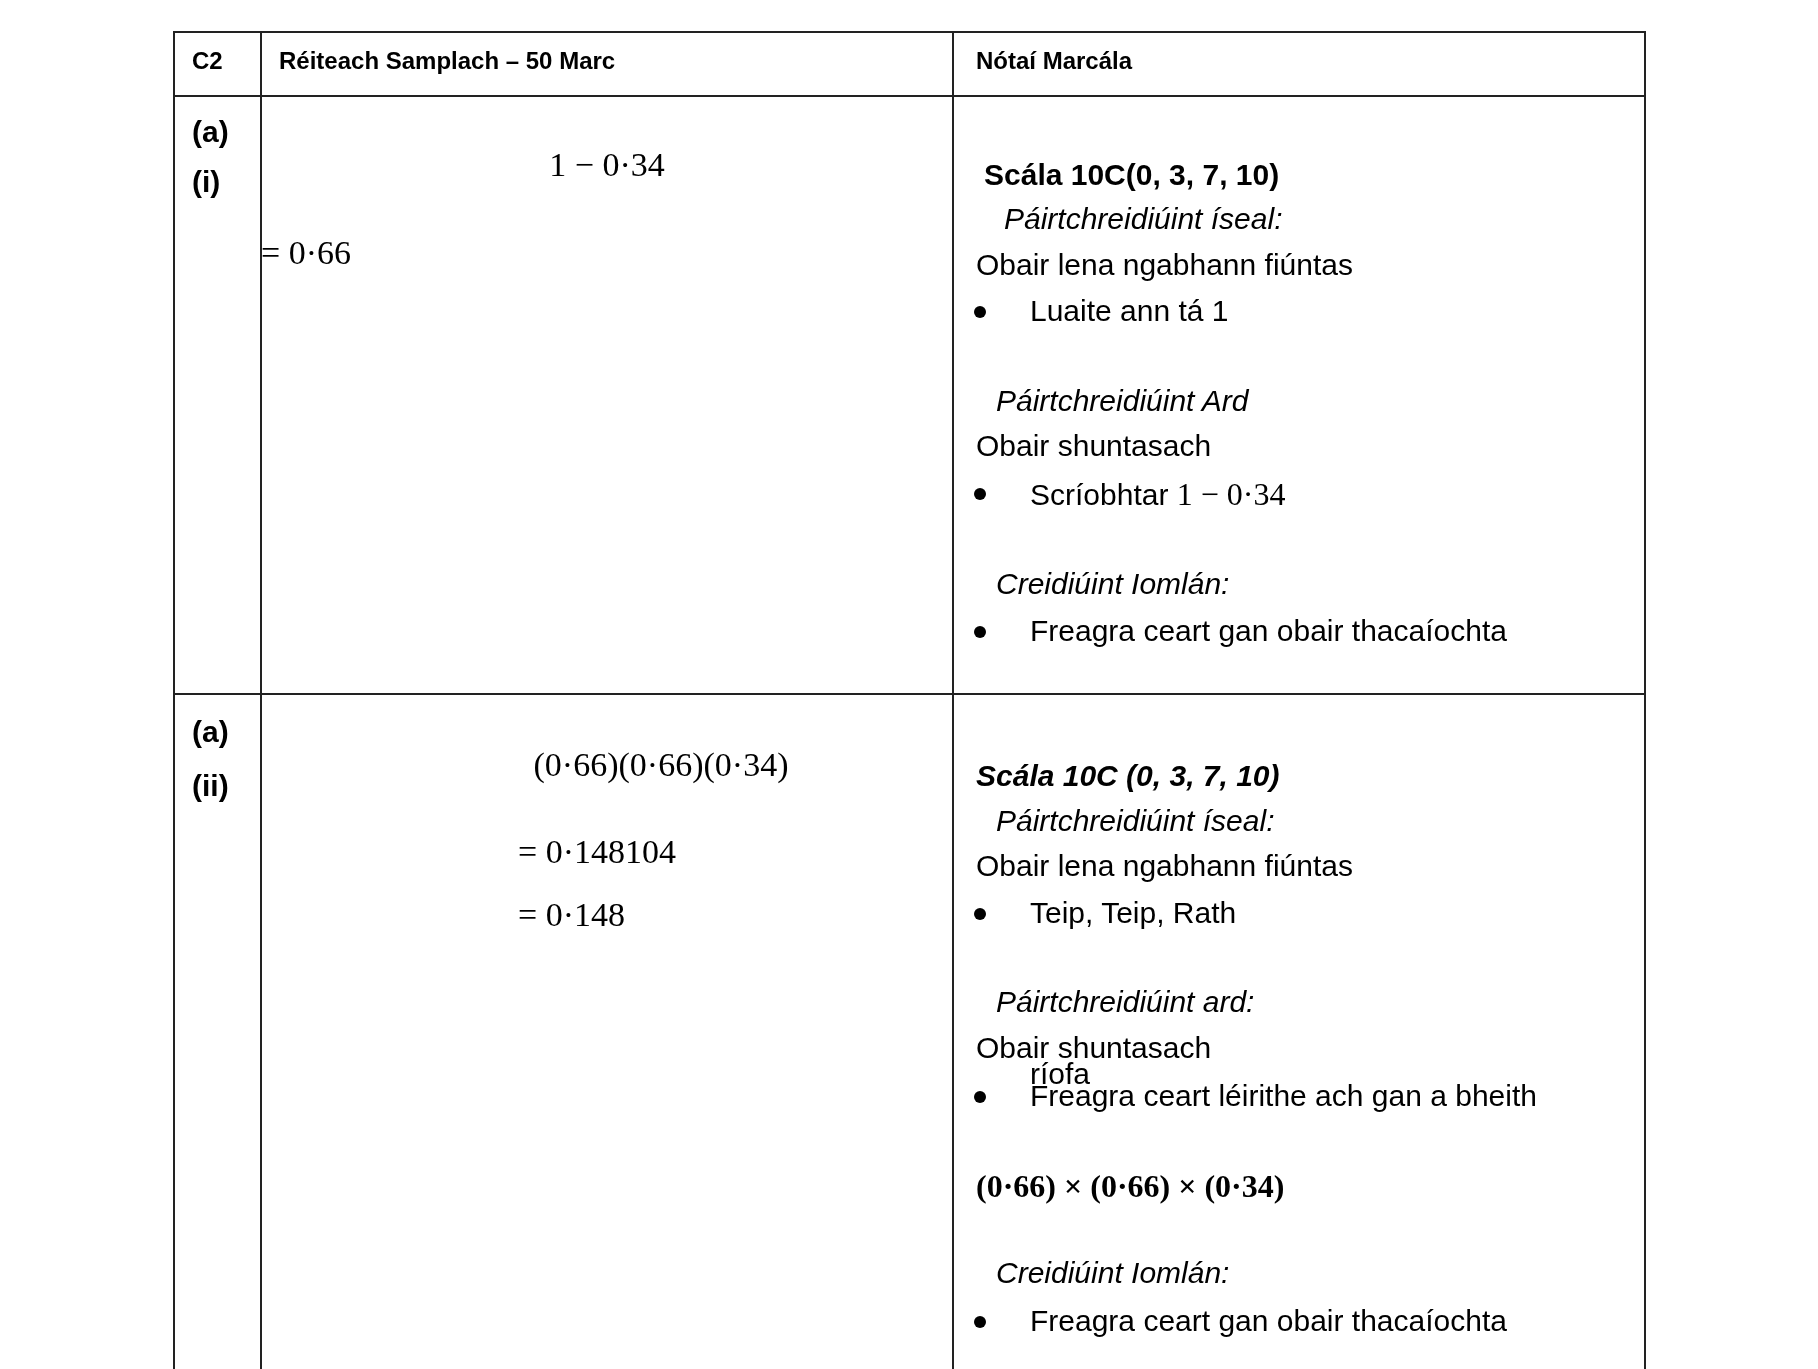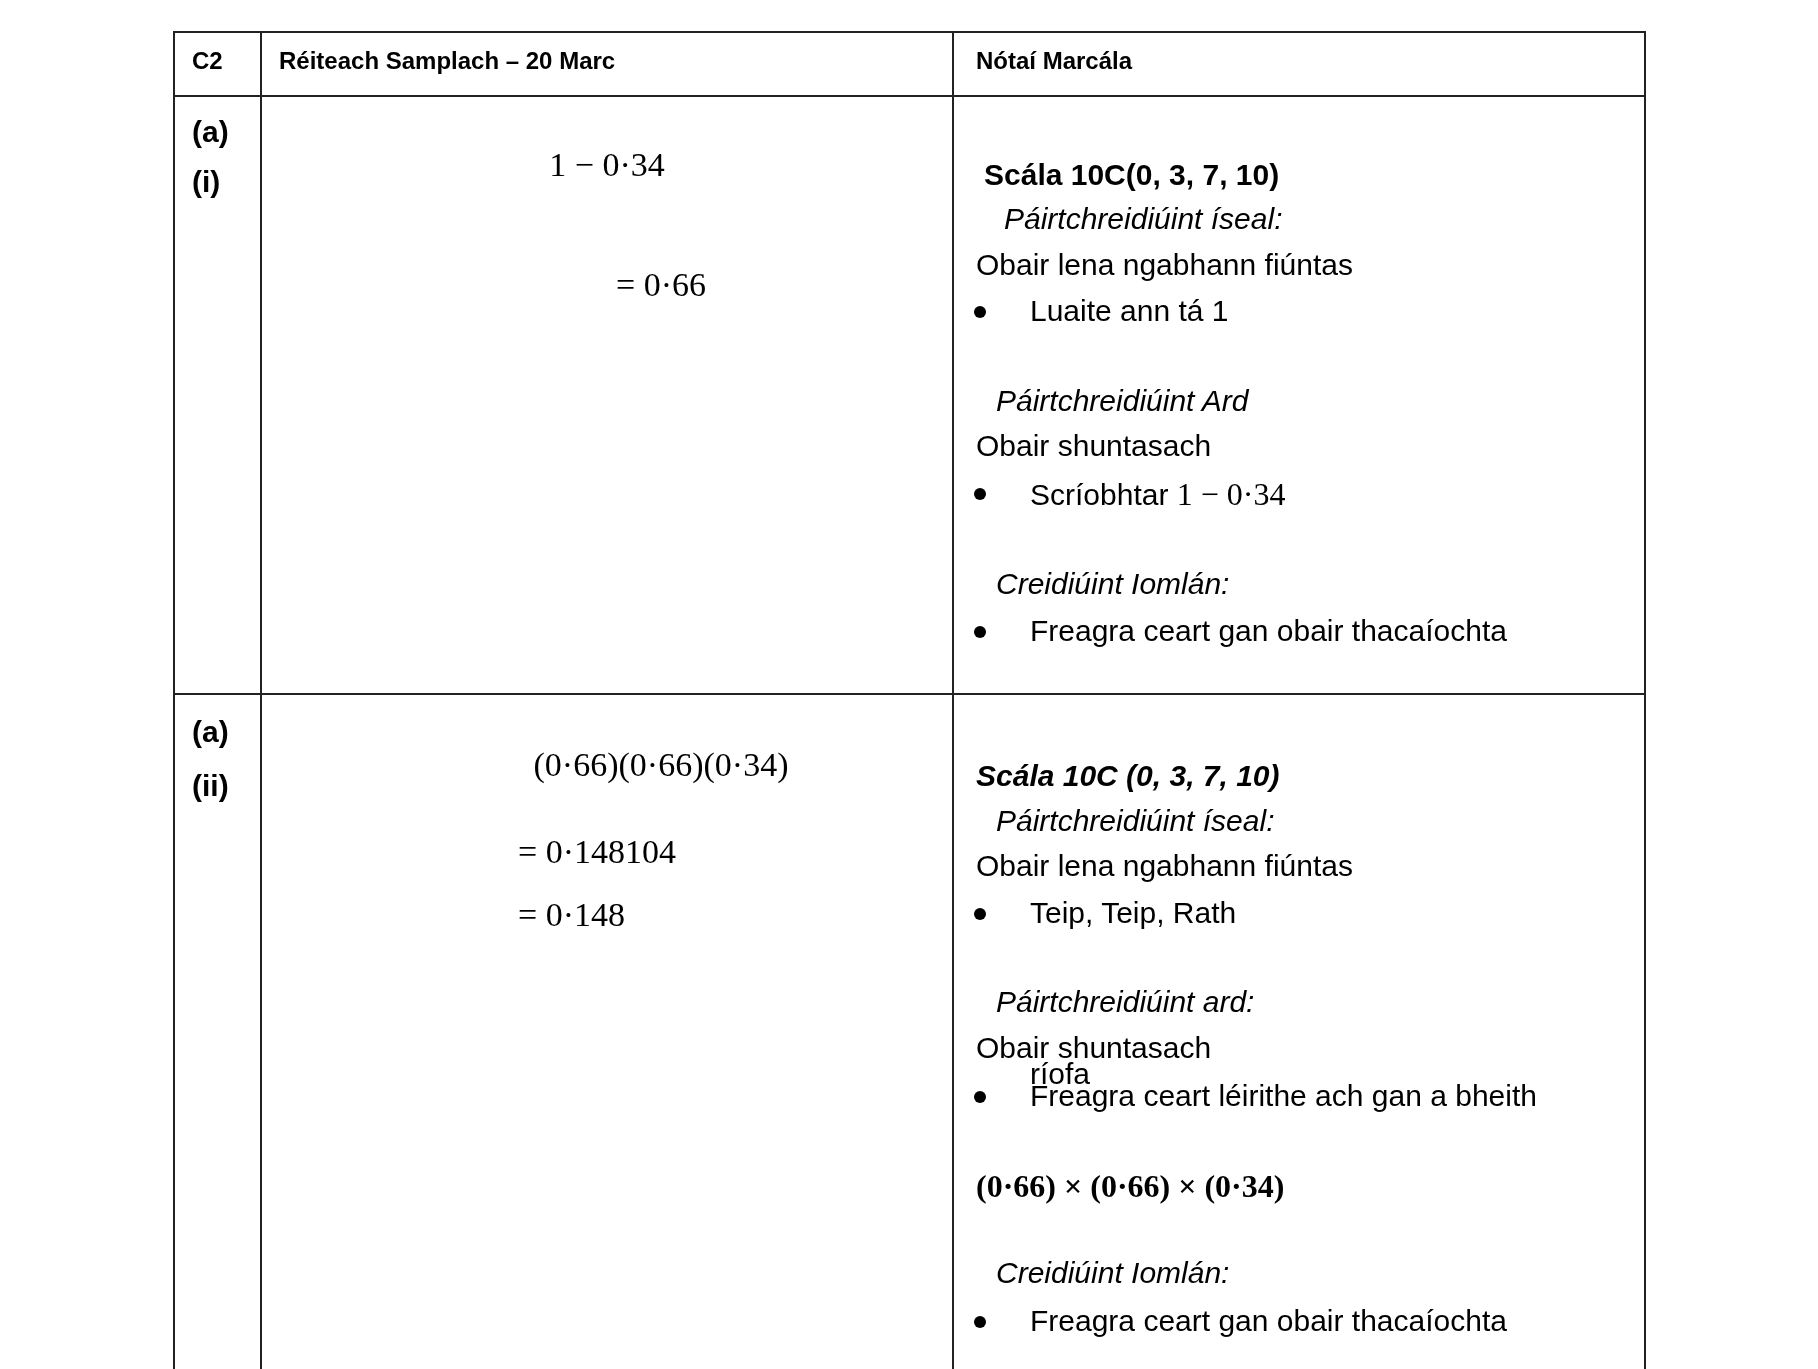--- a/index.html
+++ b/index.html
@@ -22,29 +22,29 @@
 </head>
 <body>
 
 <div class="tbl"></div>
 <div class="vline" style="left:260px;"></div>
 <div class="vline" style="left:952px;"></div>
 <div class="hline" style="top:95px;"></div>
 <div class="hline" style="top:693px;"></div>
 
 <div class="t hdr" style="left:192px; top:49px;">C2</div>
-<div class="t hdr" style="left:279px; top:49px;">Réiteach Samplach – 20 Marc</div>
+<div class="t hdr" style="left:279px; top:49px;">Réiteach Samplach – 50 Marc</div>
 <div class="t hdr" style="left:976px; top:49px;">Nótaí Marcála</div>
 
 <div>
   <div class="t lbl" style="left:192px; top:117px;">(a)</div>
   <div class="t lbl" style="left:192px; top:167px;">(i)</div>
 
   <div class="t math" style="left:261px; width:692px; text-align:center; top:148px;">1 − 0·34</div>
-  <div class="t math" style="left:261px; width:800px; text-align:center; top:236px;margin-top:32px;">= 0·66</div>
+  <div class="t math" style="left:261px; width:800px; text-align:left; top:236px;">= 0·66</div>
 
   <div class="t note b" style="left:984px; top:160px;">Scála 10C(0, 3, 7, 10)</div>
   <div class="t note i" style="left:984px; top:204px;">Páirtchreidiúint íseal:</div>
   <div class="t note" style="left:976px; top:250px;">Obair lena ngabhann fiúntas</div>
   <div class="bullet" style="left:974px; top:306px;"></div>
   <div class="t note" style="left:1030px; top:296px;text-align:right;">Luaite ann tá 1</div>
 
   <div class="t note i" style="left:976px; top:386px;">Páirtchreidiúint Ard</div>
   <div class="t note" style="left:976px; top:431px;">Obair shuntasach</div>
   <div class="bullet" style="left:974px; top:488px;"></div>

